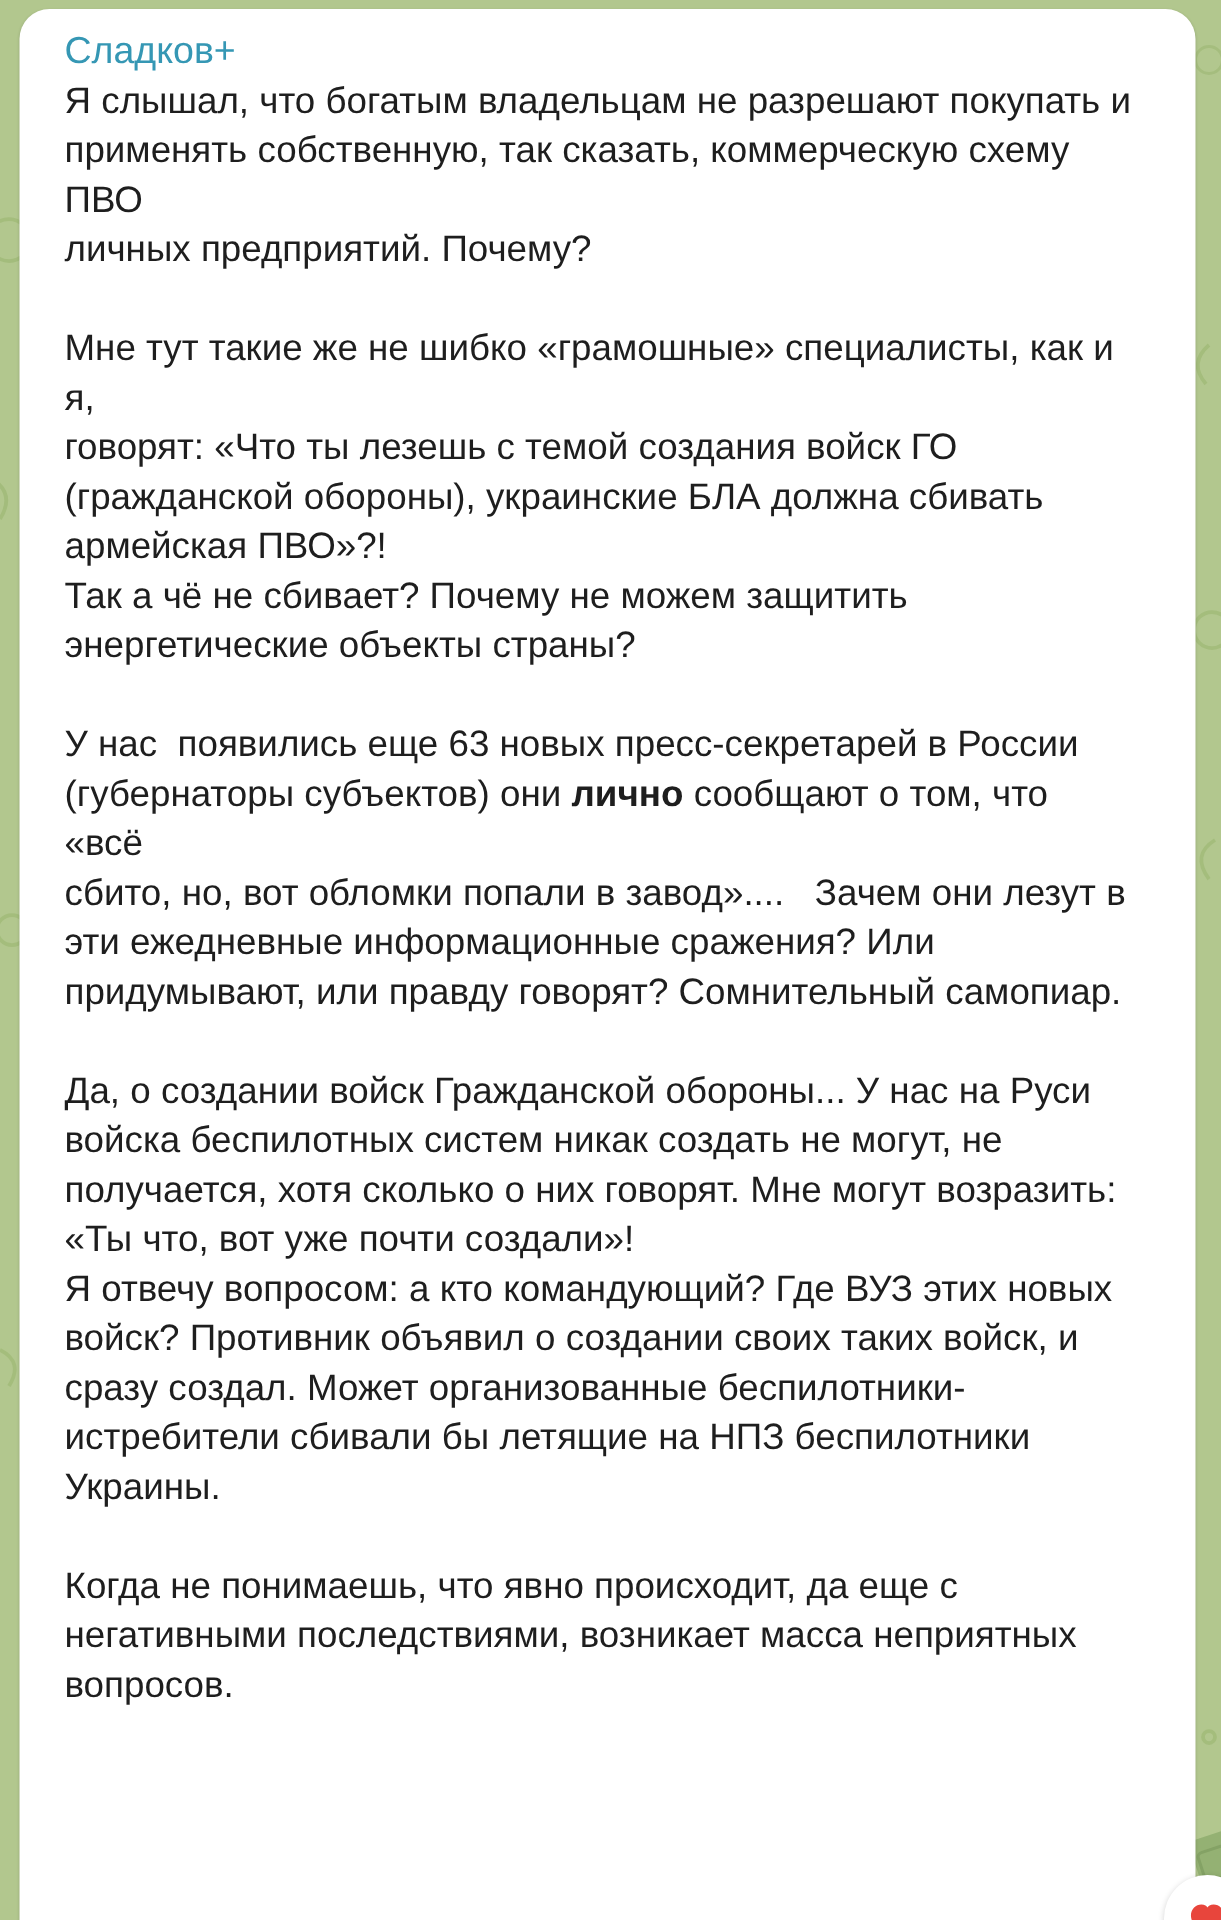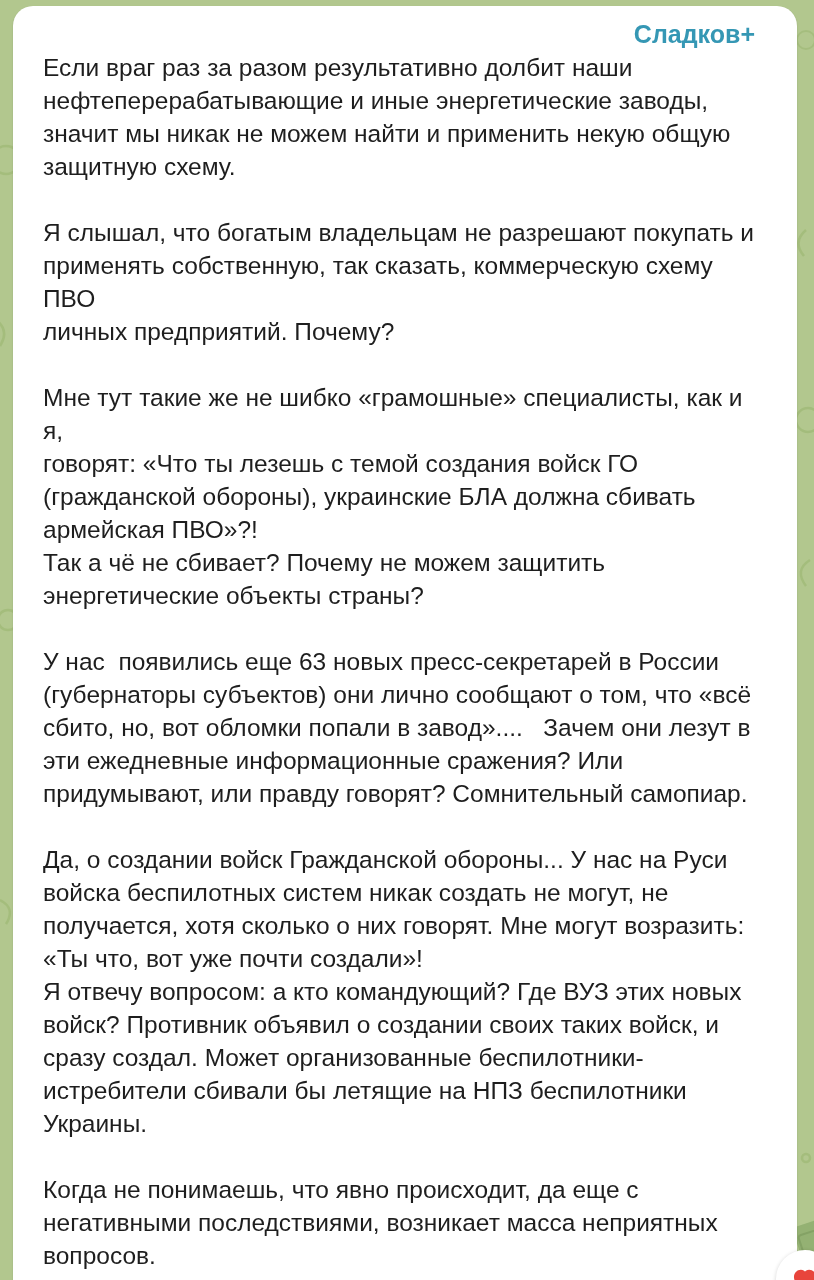--- a/index.html
+++ b/index.html
@@ -16,37 +16,36 @@
     position:absolute;z-index:1;
     left:13px;right:17px;top:6px;bottom:-26px;
     background:#ffffff;
     border-radius:20px;
     box-shadow:0 1px 2px rgba(0,0,0,.14);
     padding:12px 14px 0 30px;
     box-sizing:border-box;
   }
   .channel-name{
     color:#3597b4;
-    font-weight:bold;
+    font-weight:normal;
     font-size:25px;
     line-height:33px;
     padding-right:28px;
     cursor:pointer;
-    text-align:right;
   }
   .message-text{padding-right:28px;}
   .para{
     margin:0 0 33px 0;
     color:#1e1e1e;
     font-size:24.5px;
     line-height:33px;
     white-space:pre-wrap;
   }
   .para:last-child{margin-bottom:6px;}
-  .para strong{font-weight:normal;}
+  .para strong{font-weight:bold;}
   .heart-fab{
     position:absolute;z-index:2;
     right:-20px;bottom:-28px;
     width:58px;height:58px;
     border-radius:50%;
     background:#ffffff;
     box-shadow:0 1px 4px rgba(0,0,0,.18);
     display:flex;align-items:center;justify-content:center;
     cursor:pointer;
   }
@@ -74,24 +73,20 @@
     <g fill="none" stroke="#a0ba78" stroke-width="2" opacity="0.7">
       <path d="M760 10 q14 10 4 24"></path>
       <circle cx="806" cy="40" r="9"></circle>
     </g>
   </svg>
 
   <div class="bubble">
     <div class="channel-name">Сладков+</div>
 
     <div class="message-text" id="message-text">
-        <p class="para"><span>Если враг раз за разом результативно долбит наши
-нефтеперерабатывающие и иные энергетические заводы,
-значит мы никак не можем найти и применить некую общую
-защитную схему.</span></p>
         <p class="para"><span>Я слышал, что богатым владельцам не разрешают покупать и
 применять собственную, так сказать, коммерческую схему ПВО
 личных предприятий. Почему?</span></p>
         <p class="para"><span>Мне тут такие же не шибко «грамошные» специалисты, как и я,
 говорят: «Что ты лезешь с темой создания войск ГО
 (гражданской обороны), украинские БЛА должна сбивать
 армейская ПВО»?!
 Так а чё не сбивает? Почему не можем защитить
 энергетические объекты страны?</span></p>
         <p class="para"><span>У нас  появились еще 63 новых пресс-секретарей в России

